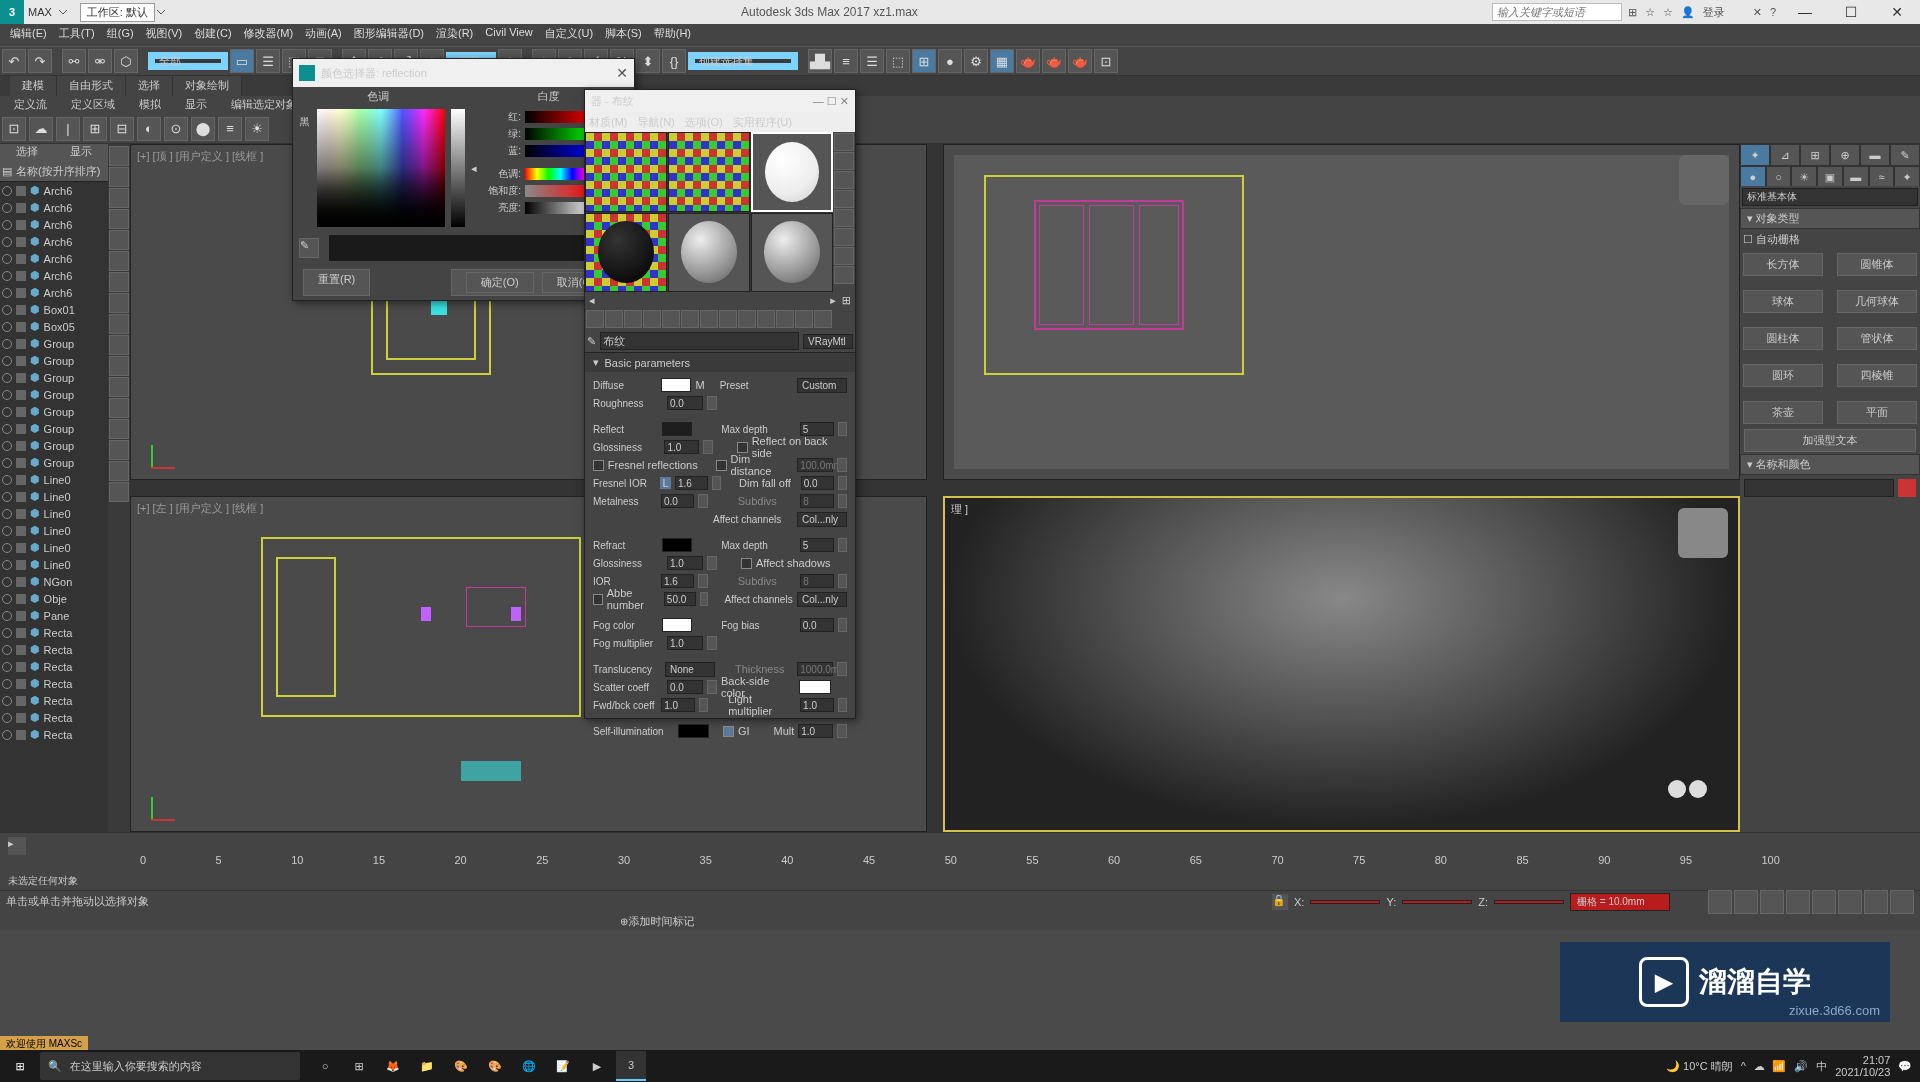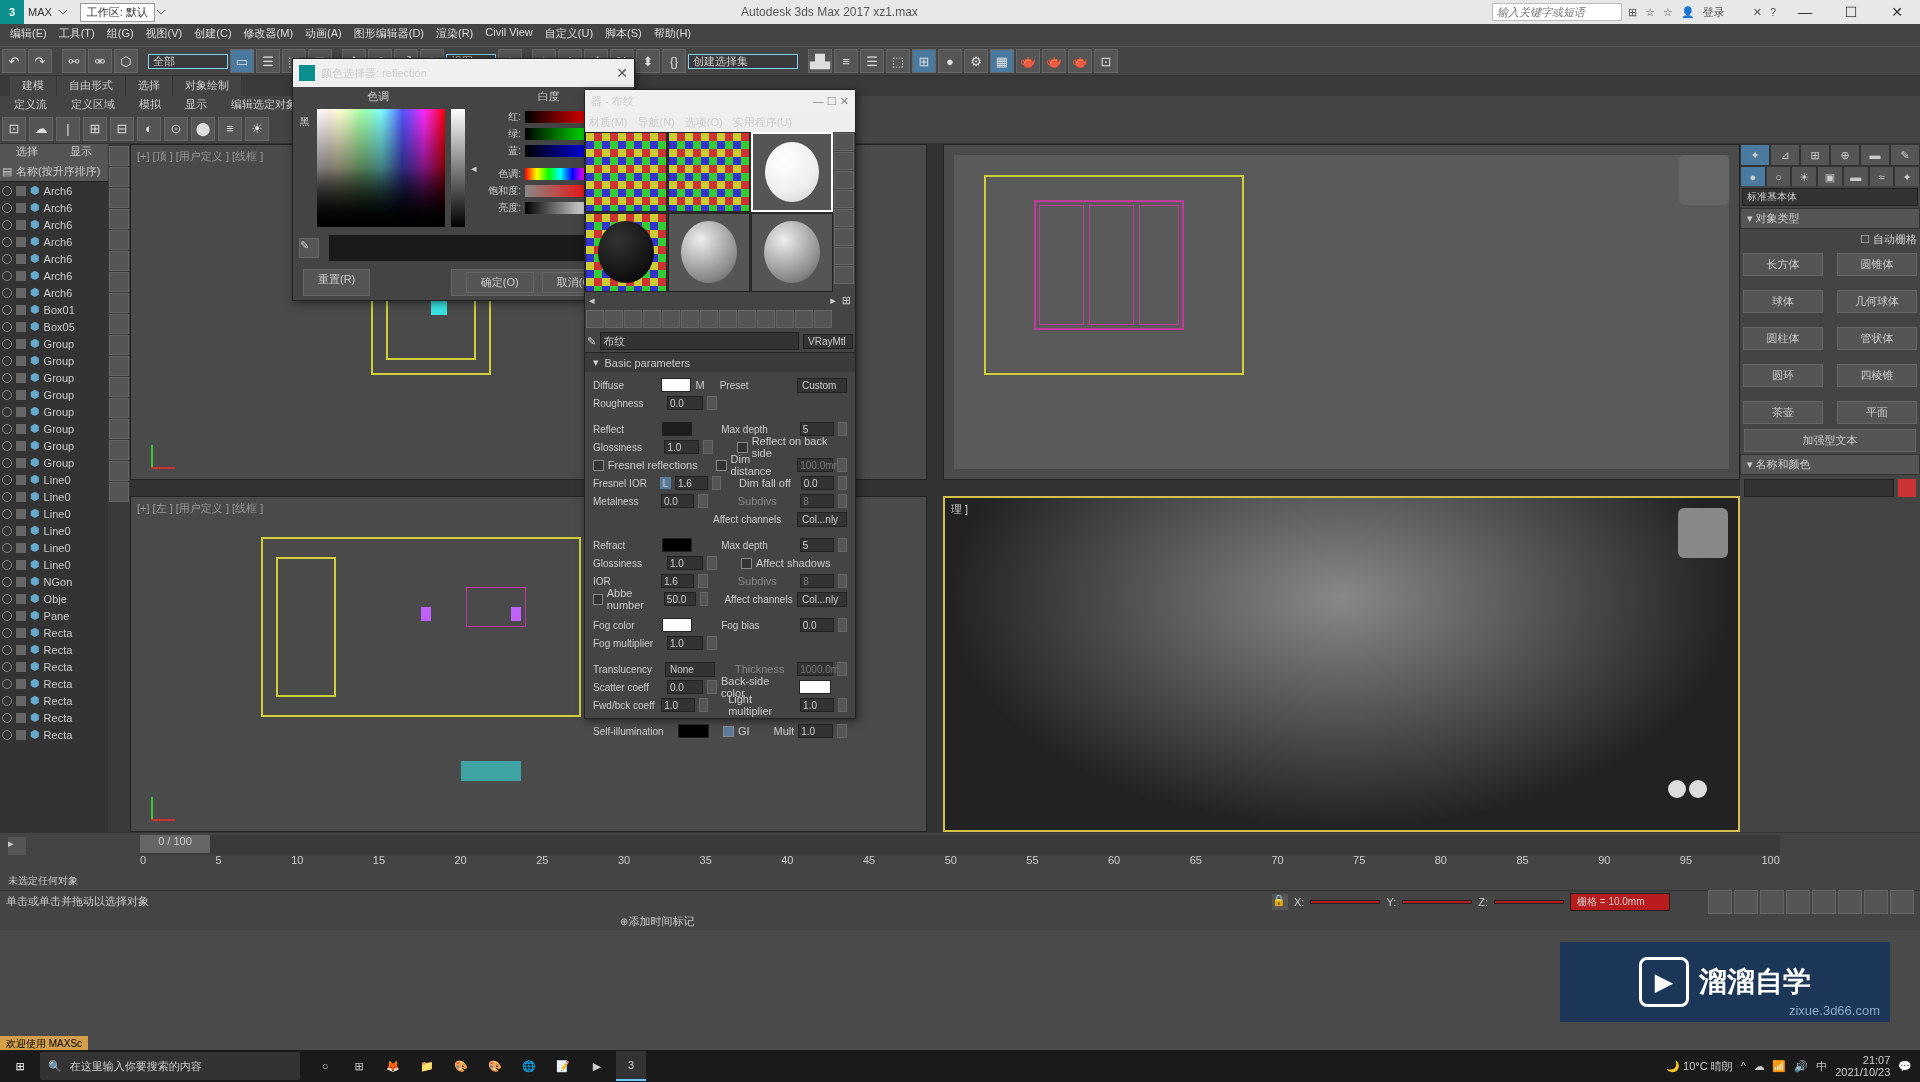--- a/index.html
+++ b/index.html
@@ -10,21 +10,21 @@
 .titlebar .search{width:130px;height:18px;background:#fff;border:1px solid #bbb;padding:1px 4px;font-style:italic;color:#999}
 .titlebar .icons{display:flex;gap:8px;padding:0 6px;align-items:center}
 .titlebar .icons span{color:#555}
 .winbtn{display:flex}
 .winbtn div{width:46px;height:24px;display:flex;align-items:center;justify-content:center;color:#333;font-size:14px}
 .menubar{height:22px;background:#444;display:flex;align-items:flex-start;padding:0 4px}
 .menubar span{padding:2px 6px;color:#ddd}
 .toolbar{height:30px;background:#444;display:flex;align-items:center;padding:2px;gap:2px;border-top:1px solid #555;border-bottom:1px solid #333}
 .tbtn{width:24px;height:24px;background:#555;display:flex;align-items:center;justify-content:center;border:1px solid #666;color:#ddd;font-size:13px}
 .tbtn.active{background:#4a7aa0}
-.tsel{height:15px;background:#3a3a3a;border:1px solid #7dd3fc;padding:2px 4px;display:flex;align-items:center;min-width:80px}
+.tsel{height:15px;background:#3a3a3a;border:7px solid #7dd3fc;padding:2px 4px;display:flex;align-items:center;min-width:80px}
 .tabbar{height:20px;background:#3a3a3a;display:flex;padding-left:10px}
 .tab{padding:2px 12px;background:#444;border-right:1px solid #333}
 .subtabbar{height:18px;background:#444;display:flex;padding-left:6px;gap:8px}
 .subtabbar span{padding:1px 8px}
 .icontoolbar{height:30px;background:#444;display:flex;align-items:center;padding:2px;gap:3px;border-bottom:1px solid #333}
 .main{display:flex;height:688px}
 .leftcol{width:130px;background:#444;display:flex}
 .lefticons{width:22px;background:#3a3a3a;display:flex;flex-direction:column;gap:1px;padding-top:2px}
 .lefticons .ic{width:20px;height:20px;background:#555;border:1px solid #666;margin:0 1px}
 .scenelist{flex:1;background:#333;overflow:hidden}
@@ -527,21 +527,21 @@
       <div class="rt">☀</div>
       <div class="rt">▣</div>
       <div class="rt">▬</div>
       <div class="rt">≈</div>
       <div class="rt">✦</div>
     </div>
     <div class="rsect">
       <div class="dd" style="width:100%">标准基本体</div>
     </div>
     <div class="rhdr">▾ <span>对象类型</span></div>
-    <div style="text-align:right;padding:3px">☐ <span>自动栅格</span></div>
+    <div style="text-align:left;padding:3px">☐ <span>自动栅格</span></div>
     <div class="rgrid">
       <div class="rbtn">长方体</div>
       <div class="rbtn">圆锥体</div>
       <div class="rbtn">球体</div>
       <div class="rbtn">几何球体</div>
       <div class="rbtn">圆柱体</div>
       <div class="rbtn">管状体</div>
       <div class="rbtn">圆环</div>
       <div class="rbtn">四棱锥</div>
       <div class="rbtn">茶壶</div>
@@ -823,23 +823,20 @@
         <div style="margin-left:20px">Mult</div>
         <div class="spinner">1.0</div>
           <div class="spinbtn"></div>
       </div>
     </div>
   </div>
 </div>
 
 <div class="timeline">
   <div style="position:absolute;left:8px;top:4px;width:18px;height:18px;background:#555">▸</div>
-  <div class="timetrack">
-    <div style="position:absolute;left:0;top:0;width:70px;height:18px;background:#666;text-align:center">0 / 100</div>
-  </div>
   <div class="timeticks" id="timeticks">
       <span>0</span>
       <span>5</span>
       <span>10</span>
       <span>15</span>
       <span>20</span>
       <span>25</span>
       <span>30</span>
       <span>35</span>
       <span>40</span>

